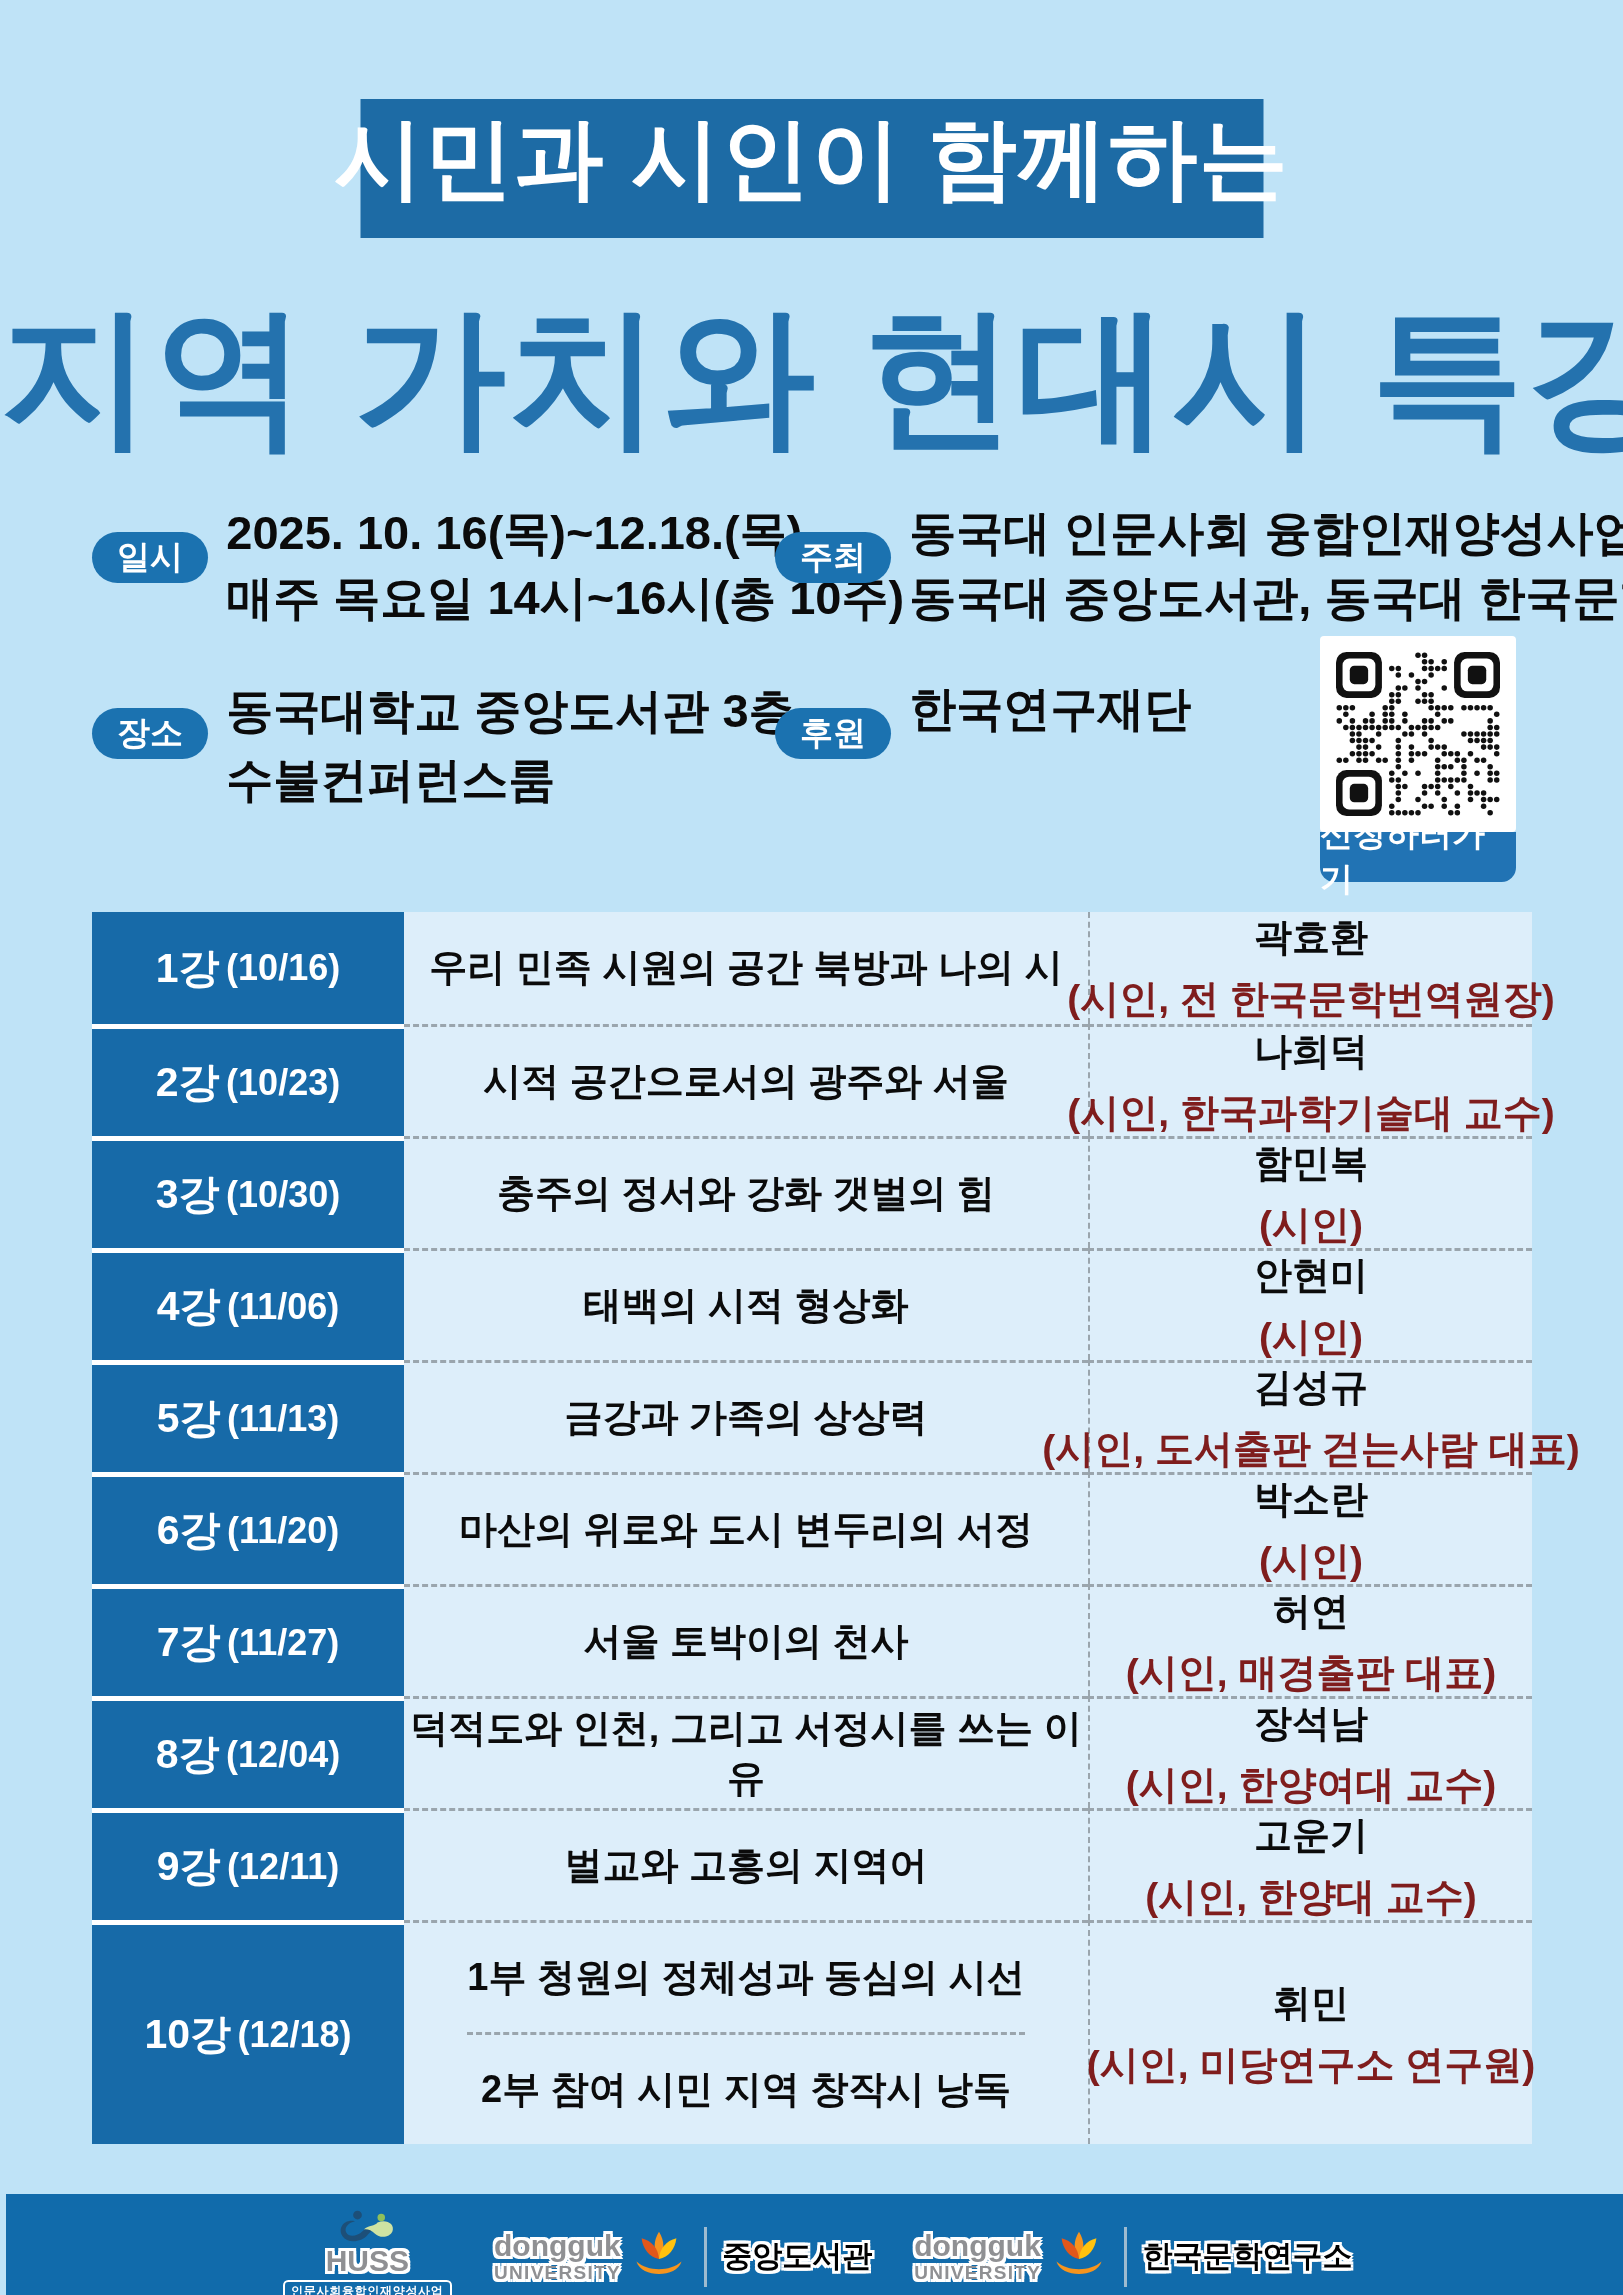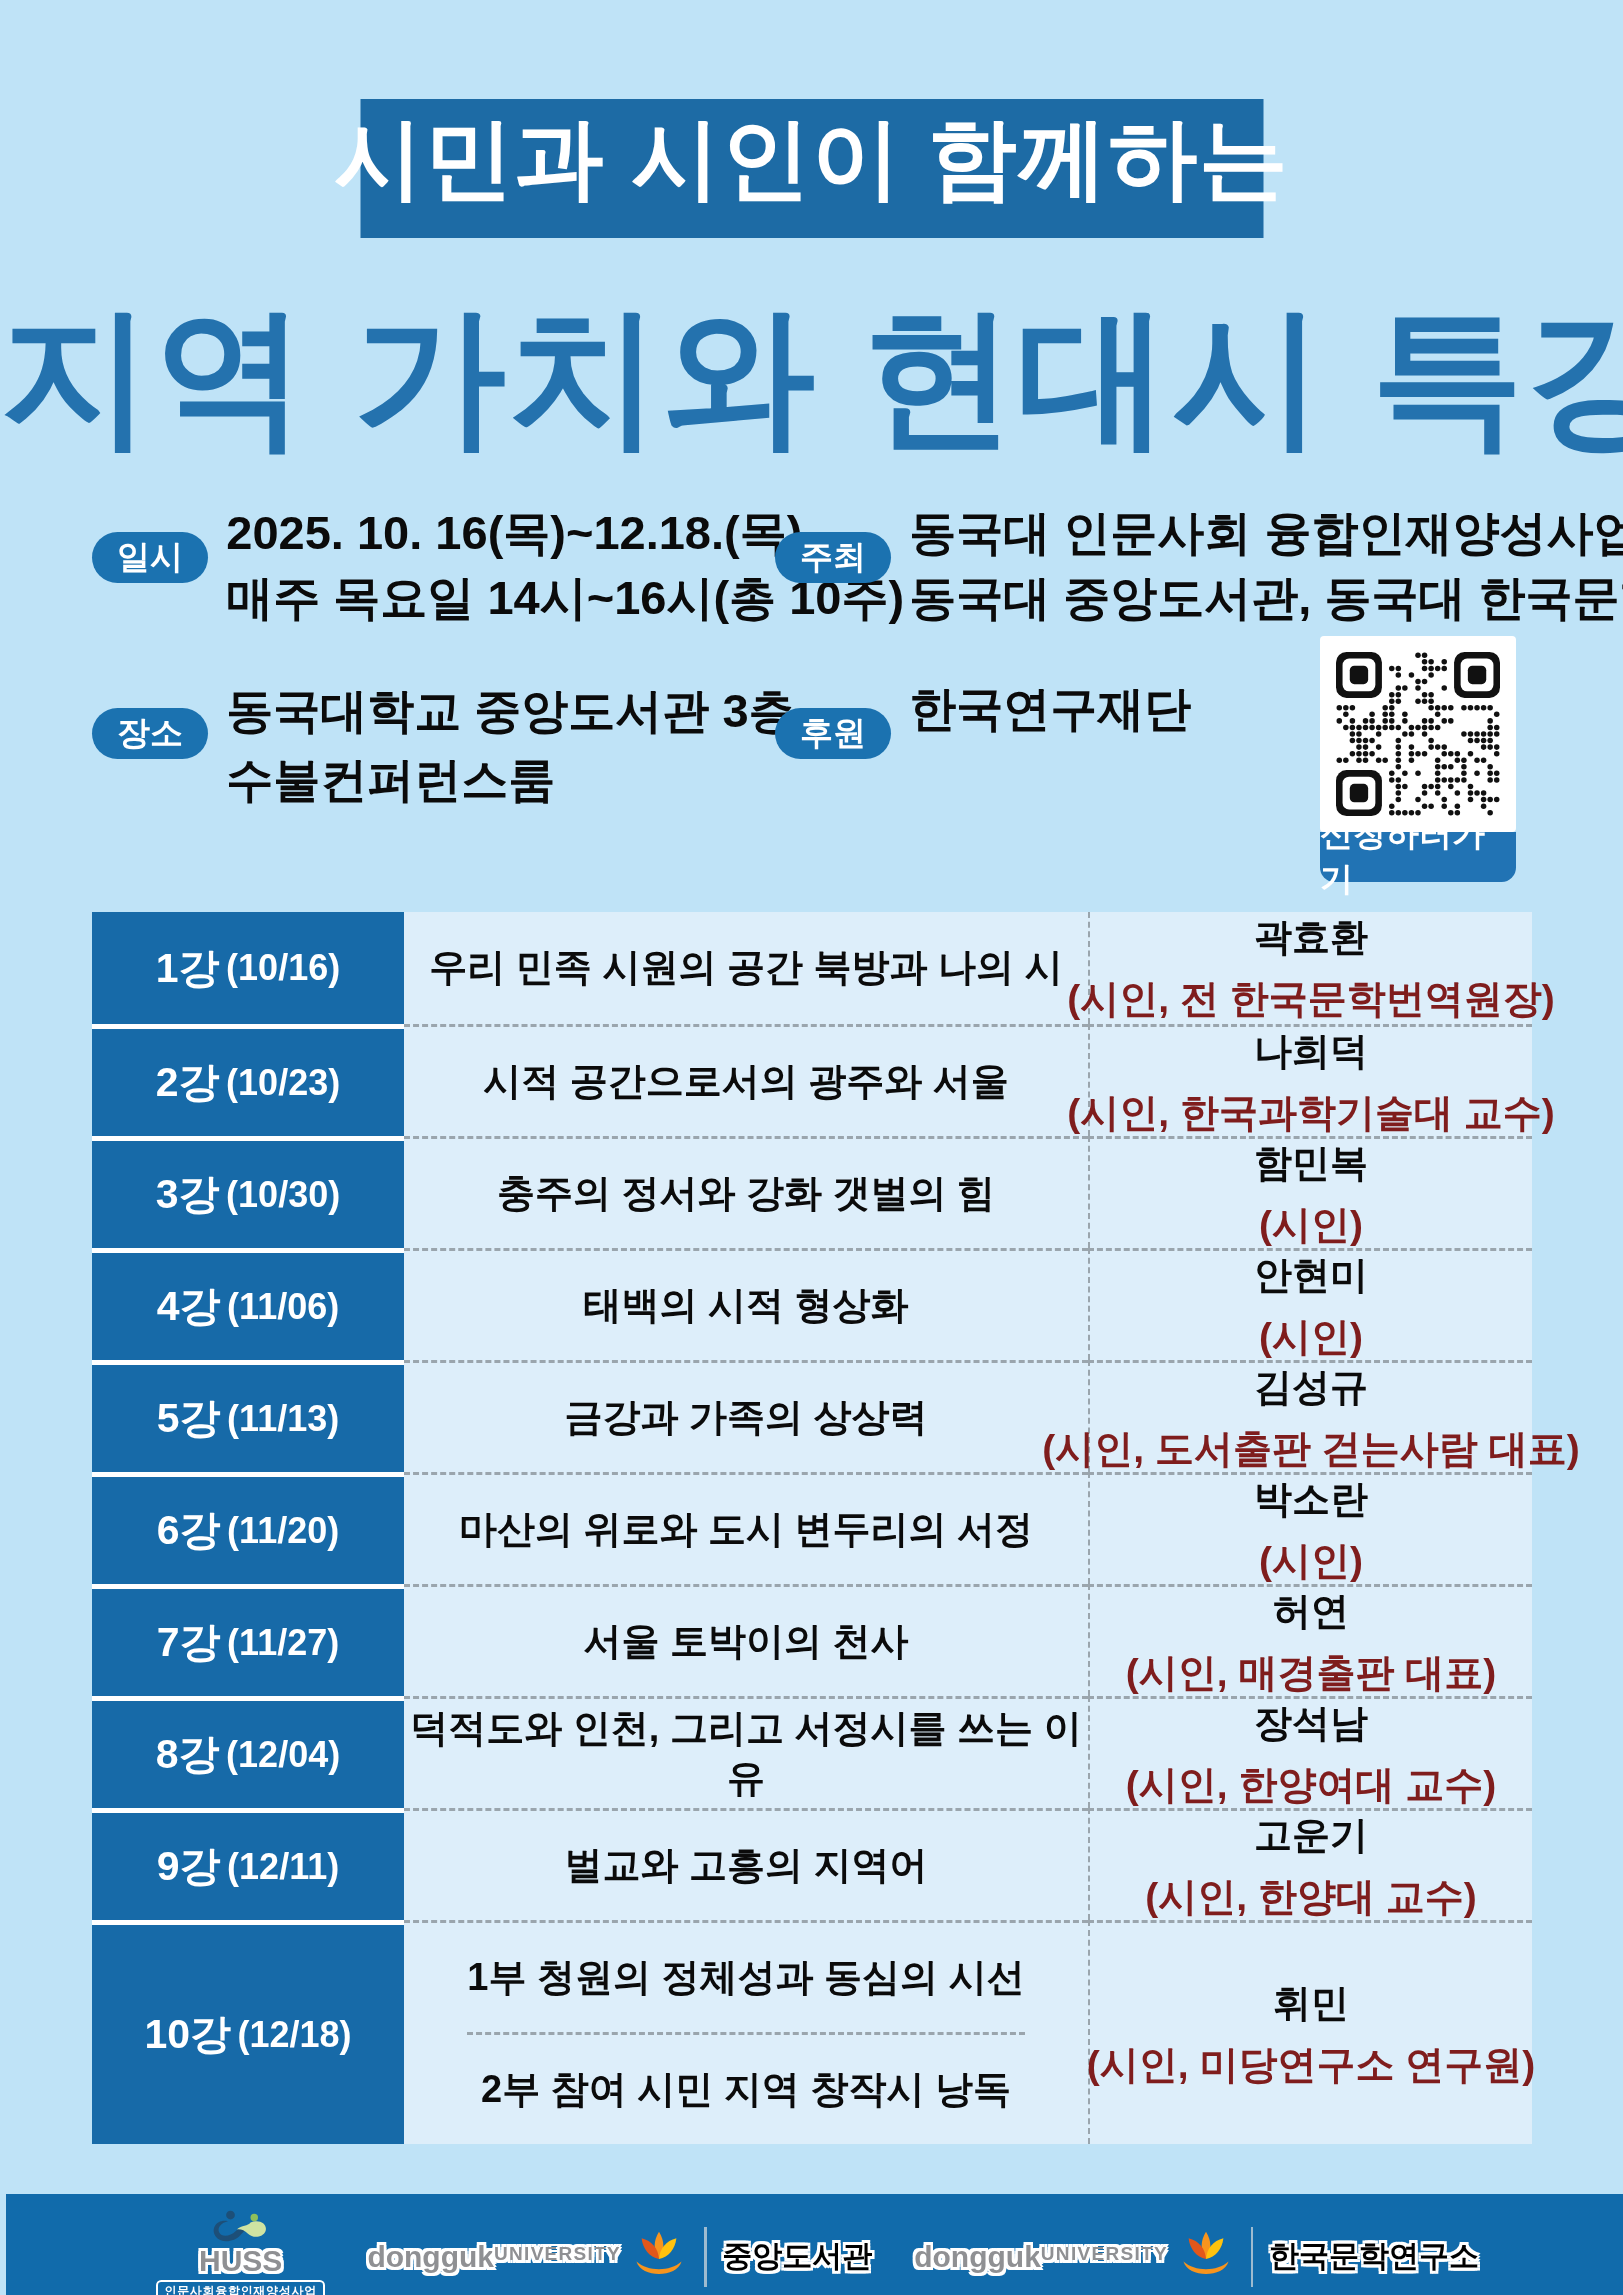--- a/index.html
+++ b/index.html
@@ -52,21 +52,21 @@
   
   .footer{position:absolute;left:0;top:2194px;width:100%;height:125px;background:#116bab;
     display:flex;align-items:center;justify-content:center;gap:42px;margin-left:6px;}
   .outline{ text-shadow:-2.6px -2.6px 0 #fff,2.6px -2.6px 0 #fff,-2.6px 2.6px 0 #fff,2.6px 2.6px 0 #fff,
     -2.6px 0 0 #fff,2.6px 0 0 #fff,0 -2.6px 0 #fff,0 2.6px 0 #fff;}
   .huss{display:flex;flex-direction:column;align-items:center;}
   .huss-name{font-size:30px;font-weight:800;color:#8f9093;line-height:1;margin-top:1.3px;}
   .huss-sub{margin-top:3.9px;border:2px solid #fff;border-radius:5.2px;padding:1.3px 6.5px;
     color:#fff;font-size:12px;font-weight:700;letter-spacing:0.7px;}
   .dg{display:flex;align-items:center;gap:9.2px;}
-  .dg-text{display:flex;flex-direction:row;align-items:flex-start;line-height:1;}
+  .dg-text{display:flex;flex-direction:column;align-items:flex-start;line-height:1;}
   .dg-name{font-size:30px;font-weight:800;color:#8f9093;}
   .dg-univ{font-size:19px;font-weight:800;color:#8f9093;letter-spacing:1.3px;margin-top:2.6px;}
   .dg-divider{width:2.6px;height:60px;background:#cdd6dc;opacity:.75;margin:0 6.5px;}
   .dg-label{font-size:30px;font-weight:800;color:#000000;white-space:nowrap;}
 </style>
 </head>
 <body>
 
 <div class="poster">
 

